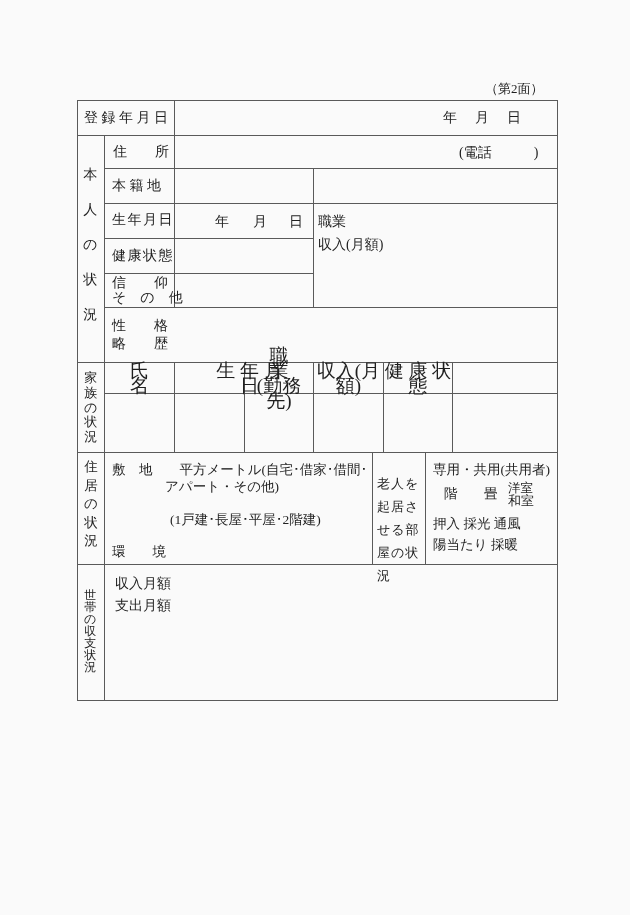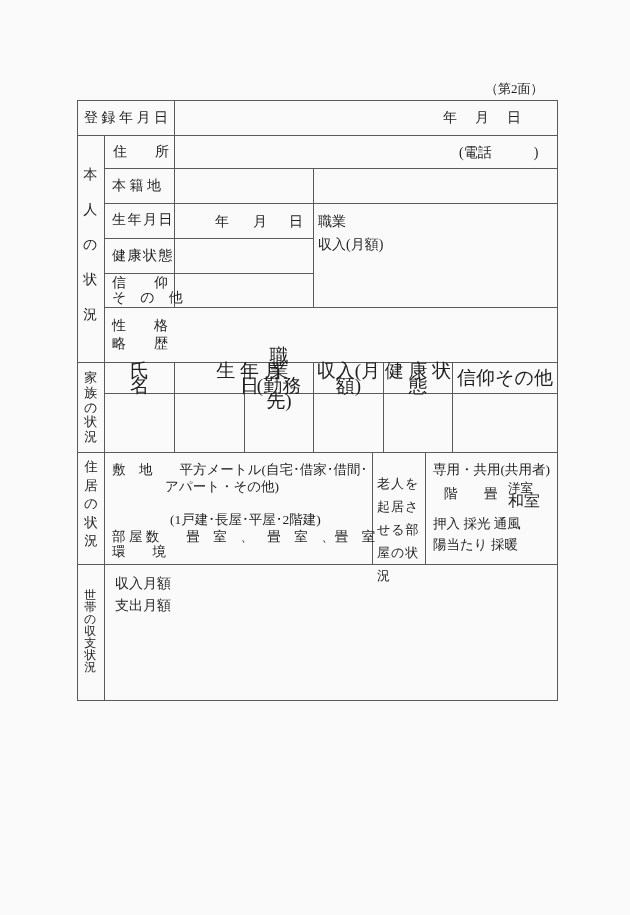--- a/index.html
+++ b/index.html
@@ -80,42 +80,40 @@
 族
 の
 状
 況</div>
   <div class="hcell" style="left:105px;width:69px;">氏　　名</div>
   <div class="hcell" style="left:179px;width:69px;margin-left:36px;">生 年 月 日</div>
   <div class="hcell" style="left:245px;width:68px;">職　　業
 (勤務先)</div>
   <div class="hcell" style="left:314px;width:69px;">収入(月額)</div>
   <div class="hcell" style="left:384px;width:68px;">健 康 状 態</div>
-  <div class="hcell" style="left:453px;width:104px;">信仰その他</div>
 
   <div class="vlabel" style="left:84px;top:458px;font-size:13.5px;line-height:18.5px;">住
 居
 の
 状
 況</div>
   <div class="t sm" style="left:112px;top:463px;">敷　地　　平方メートル(自宅･借家･借間･</div>
   <div class="t sm" style="left:165px;top:480px;">アパート・その他)</div>
   <div class="t sm" style="left:170px;top:513px;">(1戸建･長屋･平屋･2階建)</div>
-  <div class="t sm" style="left:112px;top:530px;">部 屋 数　　畳　室　、　畳　室　、畳　室</div>
   <div class="t sm" style="left:112px;top:545px;">環　　境</div>
   <div class="t ml xs" style="left:377px;top:472px;line-height:23px;letter-spacing:1px;">老人を
 起居さ
 せる部
 屋の状
 況</div>
   <div class="t sm" style="left:433px;top:463px;">専用・共用(共用者)</div>
   <div class="t sm" style="left:444px;top:487px;">階</div>
   <div class="t sm" style="left:484px;top:487px;">畳</div>
   <div class="t" style="left:508px;top:481px;font-size:12.5px;">洋室</div>
-  <div class="t" style="left:508px;top:494px;font-size:16px;">和室</div>
+  <div class="t" style="left:508px;top:494px;font-size:13px;">和室</div>
   <div class="t sm" style="left:433px;top:517px;">押入 採光 通風</div>
   <div class="t sm" style="left:433px;top:538px;">陽当たり 採暖</div>
 
   <div class="vlabel" style="left:84px;top:589px;font-size:12px;line-height:12px;">世
 帯
 の
 収
 支
 状
 況</div>

